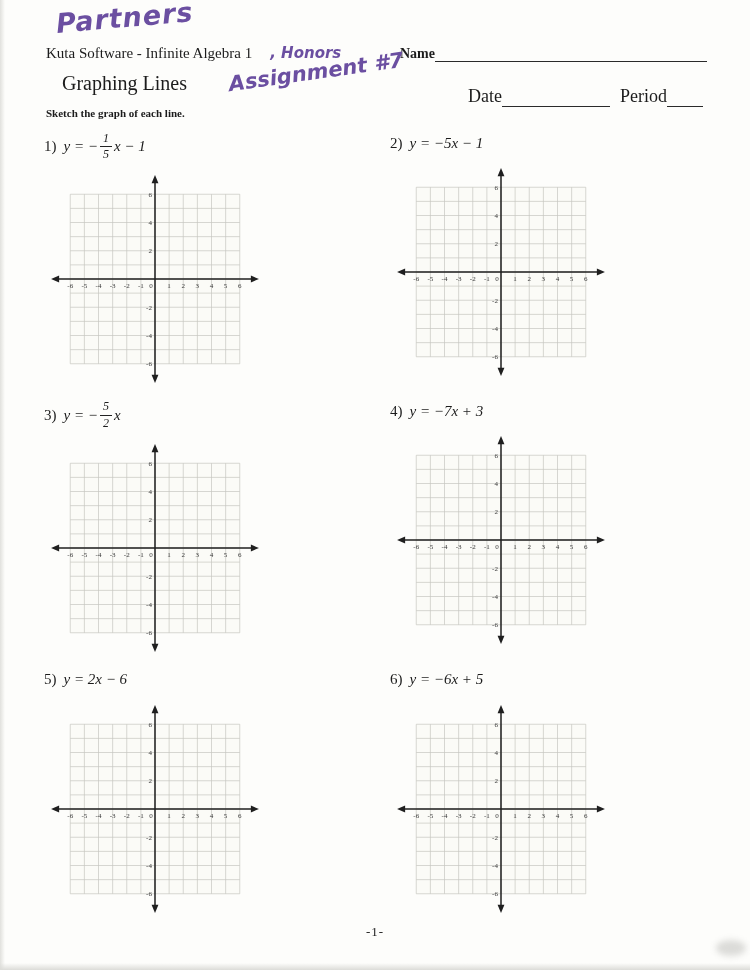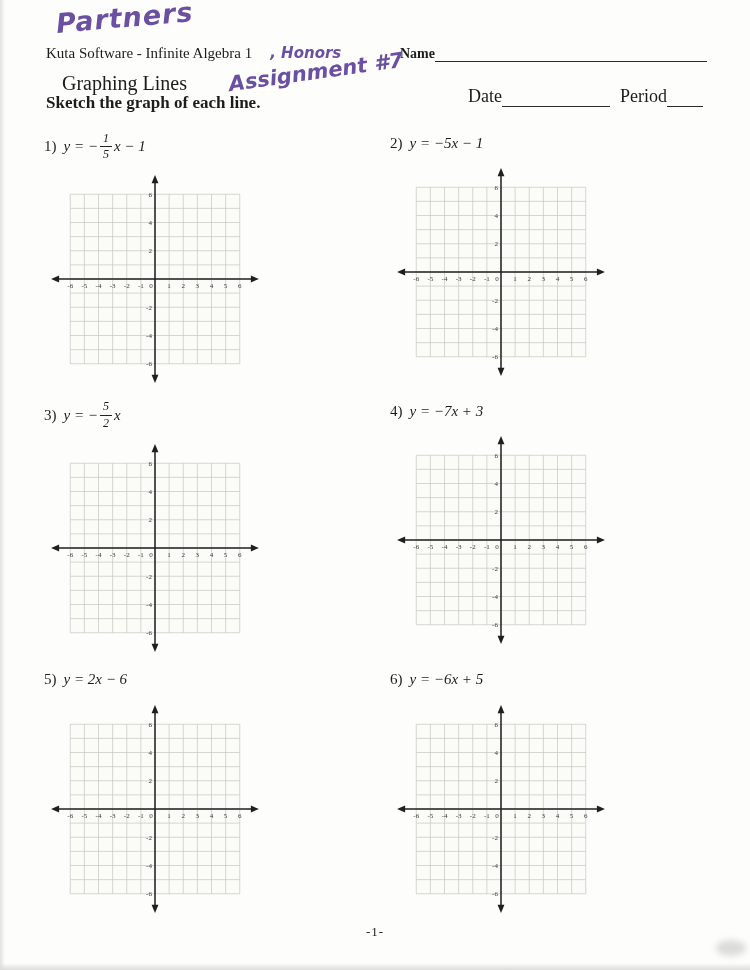--- a/index.html
+++ b/index.html
@@ -38,21 +38,21 @@
 
   .software-line{position:absolute;left:46px;top:44px;font-size:15px;}
   .title{position:absolute;left:62px;top:72px;font-size:20px;}
   .name-row{position:absolute;left:400px;top:46px;font-size:14px;font-weight:bold;}
   .date-row{position:absolute;left:468px;top:86px;font-size:18px;}
   .blank{display:inline-block;border-bottom:1.3px solid #2a2a2a;height:1em;vertical-align:bottom;}
   .blank-name{width:272px;}
   .blank-date{width:108px;}
   .blank-period{width:36px;}
   .period-label{margin-left:10px;}
-  .instruction{position:absolute;left:46px;top:93px;font-size:17px;font-weight:bold;}
+  .instruction{position:absolute;left:46px;top:107px;font-size:11px;font-weight:bold;}
 
   .problems{
     position:absolute;left:38px;top:130px;width:676px;
     display:grid;grid-template-columns:330px 330px;column-gap:16px;
   }
   .problem{margin-bottom:6px;}
   .equation{
     font-size:15px;margin:2px 0 5px 6px;
     display:flex;align-items:center;gap:7px;min-height:22px;
   }

